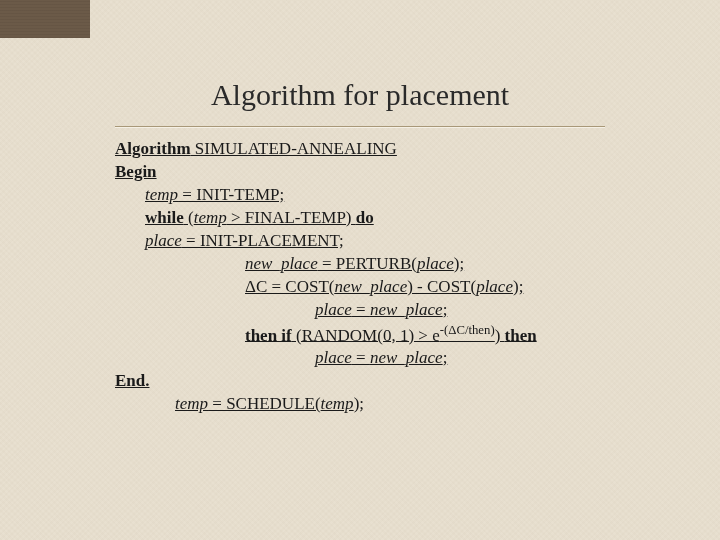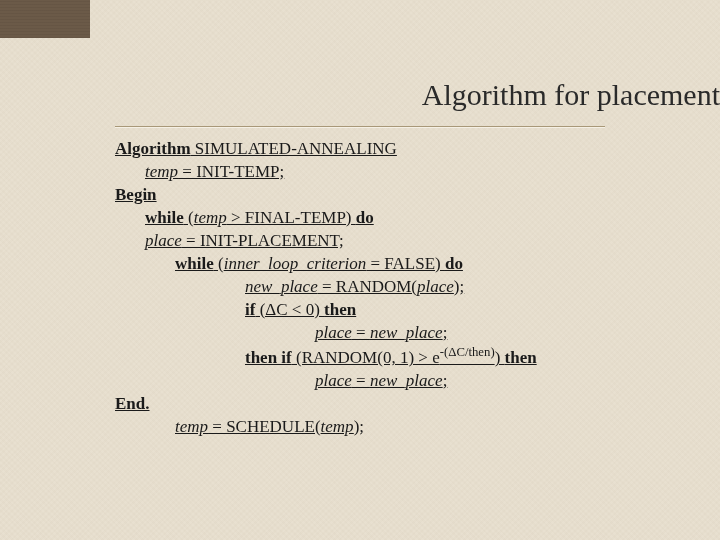--- a/index.html
+++ b/index.html
@@ -22,21 +22,21 @@
       position: absolute;
       top: 0;
       left: 0;
       width: 90px;
       height: 38px;
       background: #6b5a48;
       background-image: 
         repeating-linear-gradient(0deg, rgba(0,0,0,0.05) 0px, rgba(0,0,0,0.05) 1px, transparent 1px, transparent 3px);
     }
     .title {
-      text-align: right;
+      text-align: center;
       font-size: 30px;
       color: #2a2a2a;
       padding-top: 78px;
       padding-bottom: 14px;
       font-weight: normal;
     }
     .rule {
       margin: 0 115px;
       border: none;
       border-top: 1px solid #a89878;
@@ -71,25 +71,24 @@
 </head>
 <body>
 
 <div class="corner-tab"></div>
 
 <h1 class="title">Algorithm for placement</h1>
 <hr class="rule">
 
 <div class="content">
   <div class="line"><span class="bold">Algorithm</span><span> SIMULATED-ANNEALING</span></div>
+  <div class="line bold">Begin</div>
   <div class="line indent1"><span class="italic">temp</span><span> = INIT-TEMP;</span></div>
-  <div class="line bold">Begin</div>
   <div class="line indent1"><span class="bold">while</span><span> (</span><span class="italic">temp</span><span> &gt; FINAL-TEMP) </span><span class="bold">do</span></div>
   <div class="line indent1"><span class="italic">place</span><span> = INIT-PLACEMENT;</span></div>
-  <div class="line indent2"><span class="bold">while</span><span> (</span><span class="italic">inner_loop_criterion</span><span> = FALSE) </span><span class="bold">do</span></div>
-  <div class="line indent3"><span class="italic">new_place</span><span> = RANDOM(</span><span class="italic">place</span><span>);</span></div>
-  <div class="line indent3"><span class="bold">if</span><span> (ΔC &lt; 0) </span><span class="bold">then</span></div>
+  <div class="line indent3"><span class="italic">new_place</span><span> = PERTURB(</span><span class="italic">place</span><span>);</span></div>
+  <div class="line indent3"><span>ΔC = COST(</span><span class="italic">new_place</span><span>)  - COST(</span><span class="italic">place</span><span>);</span></div>
   <div class="line indent4"><span class="italic">place</span><span> = </span><span class="italic">new_place</span><span>;</span></div>
   <div class="line indent3"><span class="bold">then if</span><span> (RANDOM(0, 1) &gt; e</span><sup>-(ΔC/then)</sup><span>) </span><span class="bold">then</span></div>
   <div class="line indent4"><span class="italic">place</span><span> = </span><span class="italic">new_place</span><span>;</span></div>
   <div class="line bold">End.</div>
   <div class="line indent2"><span class="italic">temp</span><span> = SCHEDULE(</span><span class="italic">temp</span><span>);</span></div>
 </div>
 
 </body></html>

